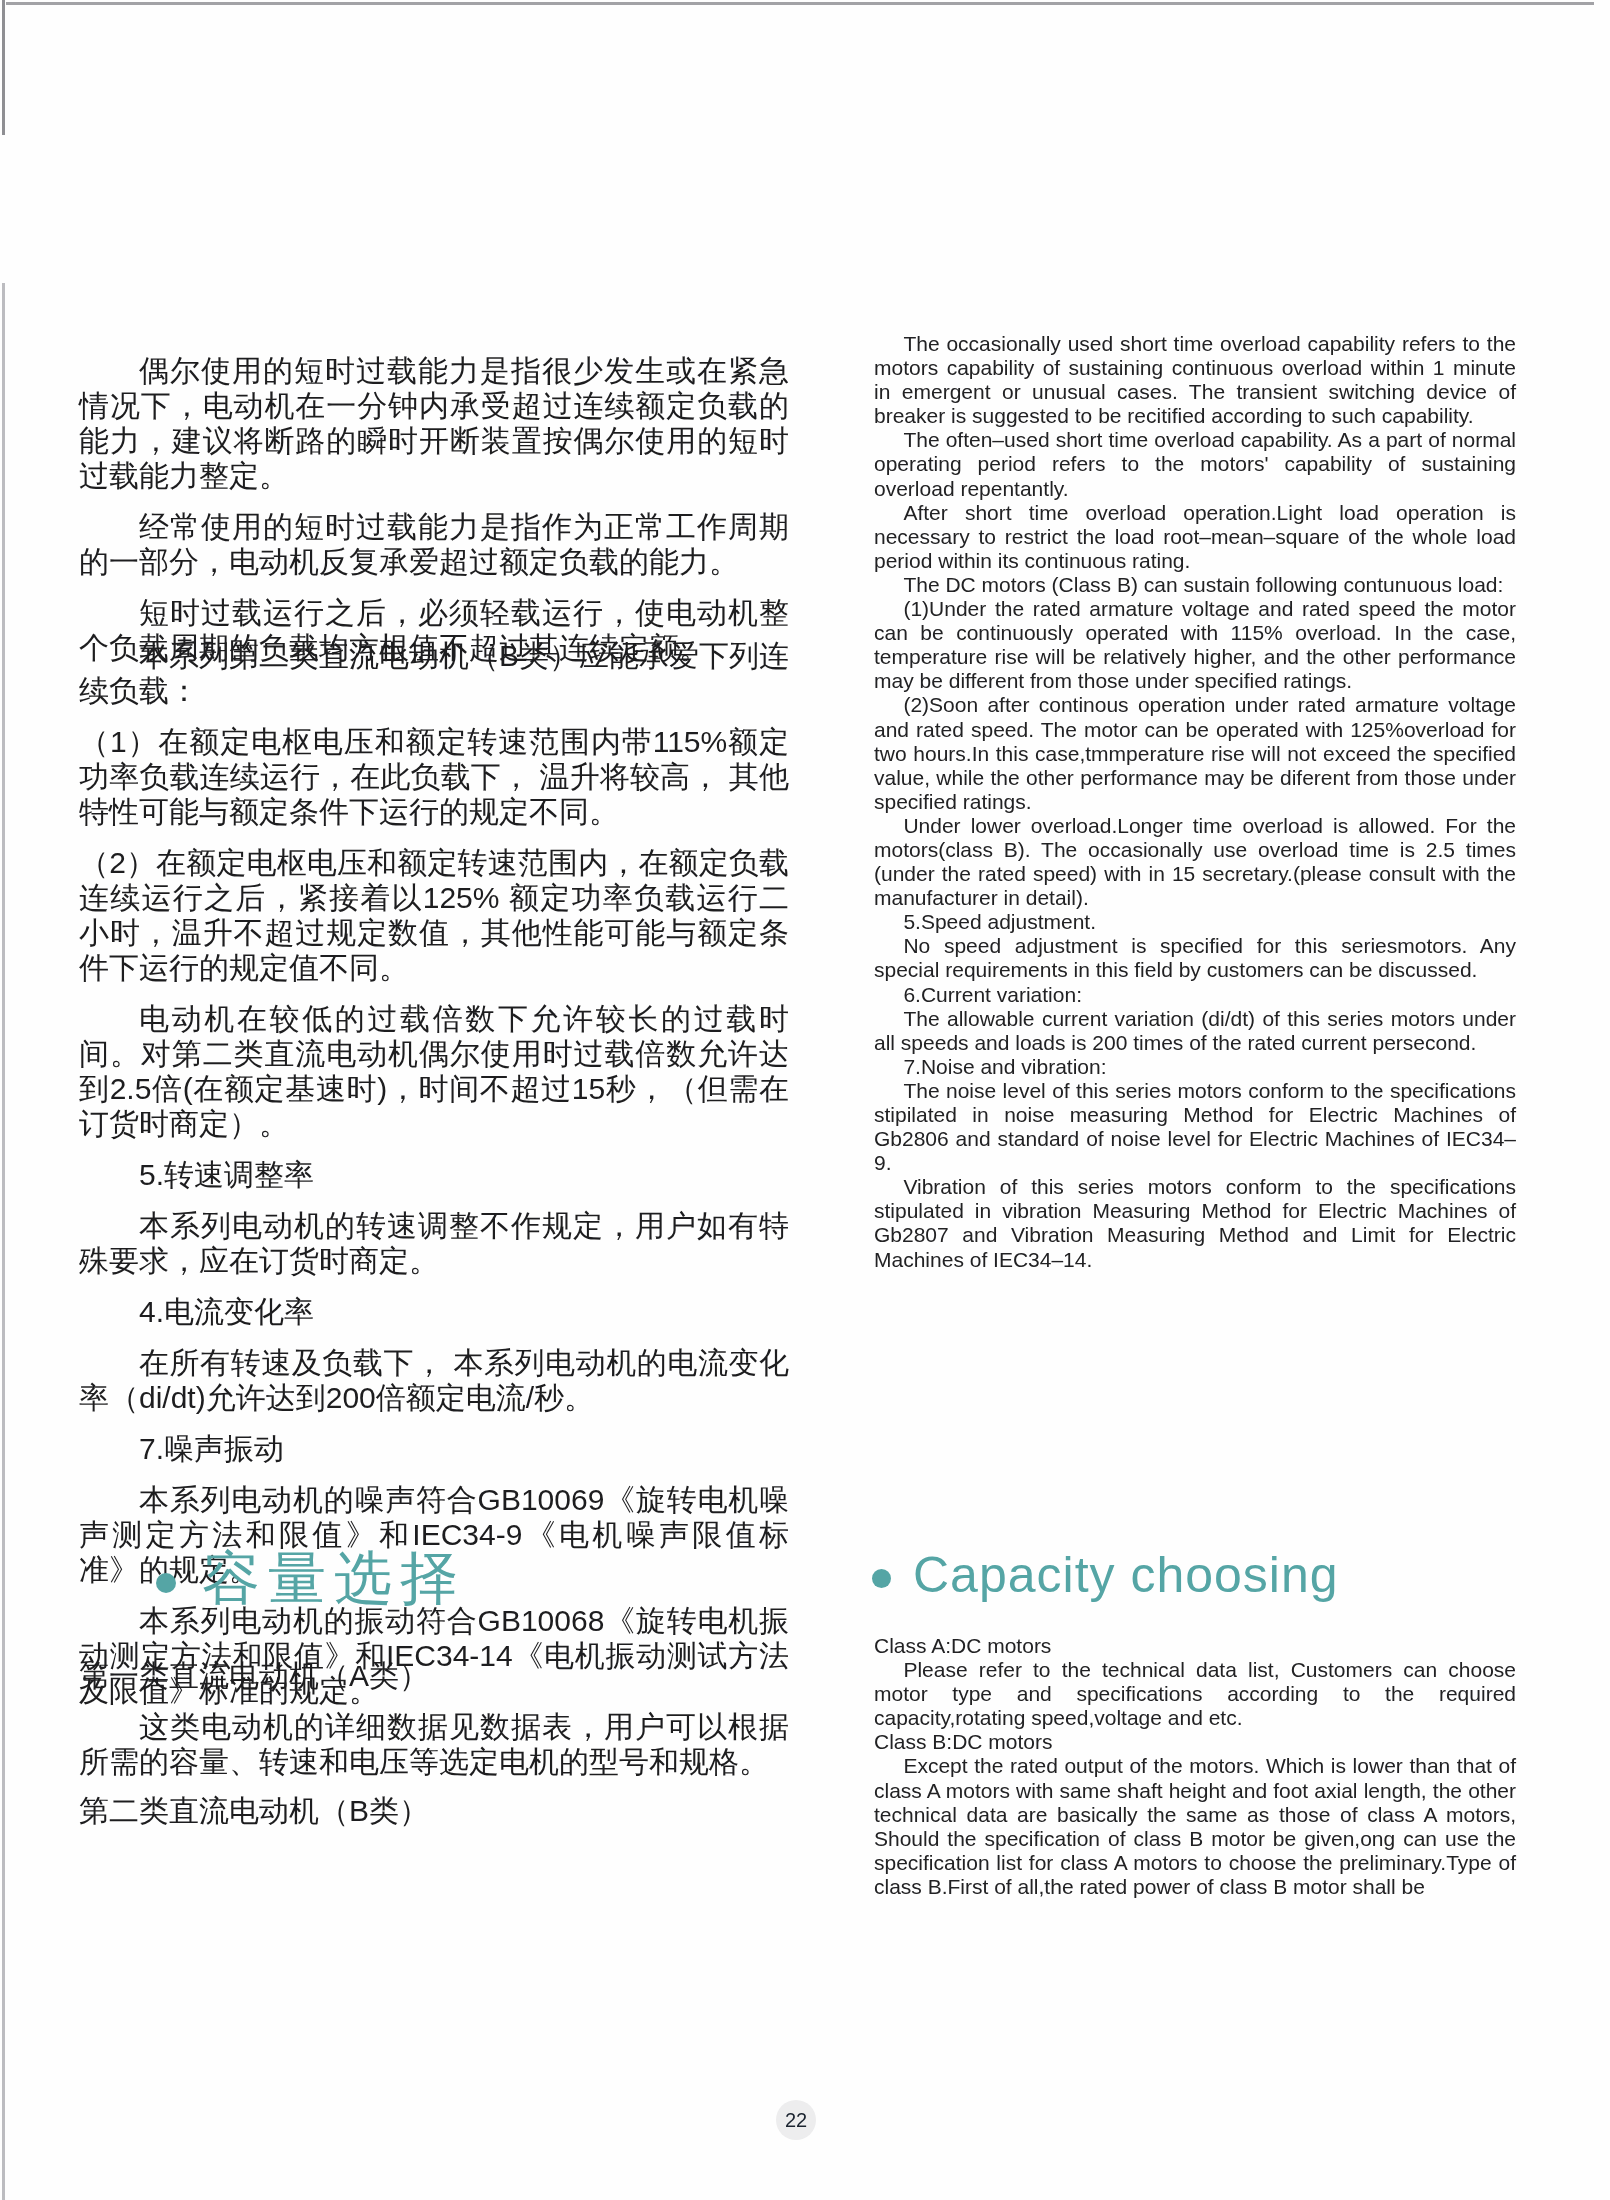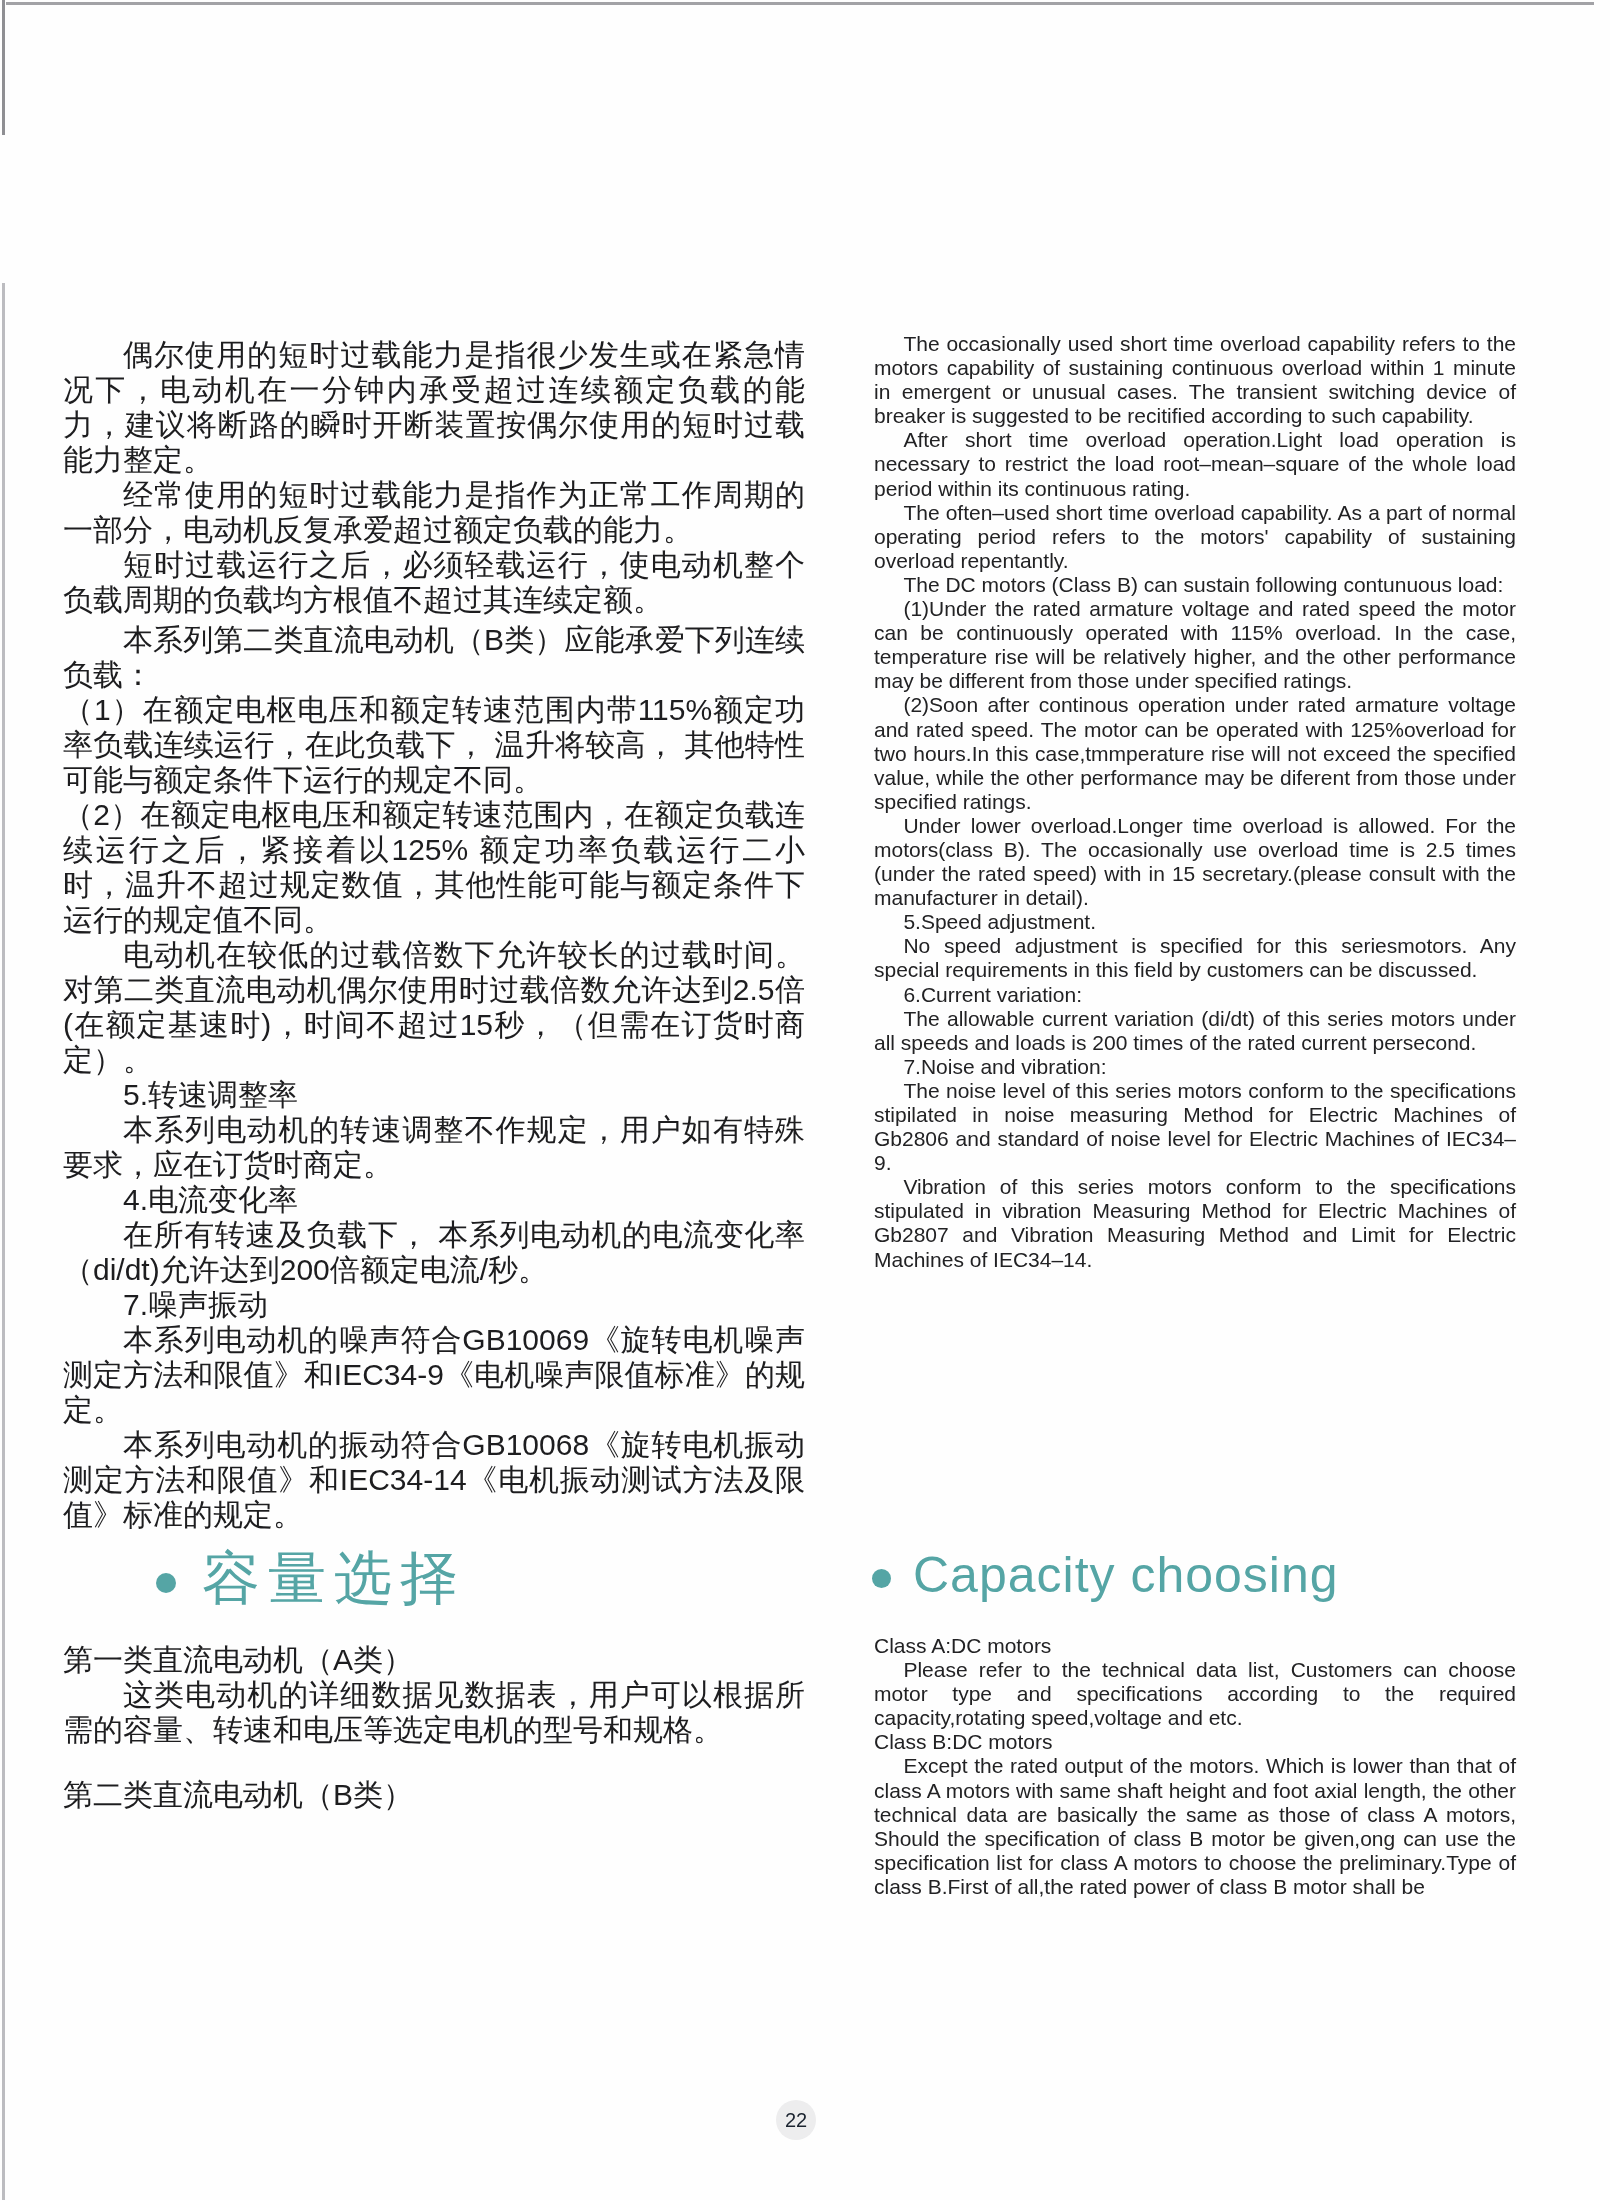--- a/index.html
+++ b/index.html
@@ -8,21 +8,21 @@
     background:#fefefe;overflow:hidden;
     font-family:"Liberation Sans","DejaVu Sans",sans-serif;
     color:#1d1d1f;
   }
   
   .scan-top{position:absolute;top:2px;left:6px;width:1588px;height:3px;background:#a2a2a6;}
   .scan-left-a{position:absolute;top:0;left:2px;width:3px;height:135px;background:#8f8f93;}
   .scan-left-b{position:absolute;top:283px;left:2px;width:3px;height:1917px;background:#bcbcc0;}
   
   .zh{position:absolute;left:63px;width:742px;font-size:30px;line-height:35px;text-align:justify;}
-  .zh p{margin:0;}
+  .zh p{margin:16px;}
   .zh .ind{text-indent:2em;}
   
   .en{position:absolute;left:874px;width:642px;font-size:21px;line-height:24.1px;text-align:justify;color:#222224;}
   .en p{margin:0;}
   .en .ind{text-indent:1.4em;}
   
   .sec-header{position:absolute;display:flex;align-items:center;color:#55a5a5;}
   .sec-header .bullet{border-radius:50%;background:#55a5a5;flex:0 0 auto;}
   .zh-header{left:156px;top:1540px;}
   .zh-header .bullet{width:20px;height:20px;margin-right:26px;margin-top:8px;}
@@ -82,22 +82,22 @@
     <p>第一类直流电动机（A类）</p>
     <p class="ind">这类电动机的详细数据见数据表，用户可以根据所需的容量、转速和电压等选定电机的型号和规格。</p>
   </div>
 
   <div class="zh" id="zh-classb">
     <p>第二类直流电动机（B类）</p>
   </div>
 
   <div class="en" id="en-ratings">
     <p class="ind">The occasionally used short time overload capability refers to the motors capability of sustaining continuous overload within 1 minute in emergent or unusual cases. The transient switching device of breaker is suggested to be recitified according to such capability.</p>
+    <p class="ind">The often–used short time overload capability. As a part of normal operating period refers to the motors' capability of sustaining overload repentantly.</p>
     <p class="ind">After short time overload operation.Light load operation is necessary to restrict the load root–mean–square of the whole load period within its continuous rating.</p>
-    <p class="ind">The often–used short time overload capability. As a part of normal operating period refers to the motors' capability of sustaining overload repentantly.</p>
     <p class="ind">The DC motors (Class B) can sustain following contunuous load:</p>
     <p class="ind">(1)Under the rated armature voltage and rated speed the motor can be continuously operated with 115% overload. In the case, temperature rise will be relatively higher, and the other performance may be different from those under specified ratings.</p>
     <p class="ind">(2)Soon after continous operation under rated armature voltage and rated speed. The motor can be operated with 125%overload for two hours.In this case,tmmperature rise will not exceed the specified value, while the other performance may be diferent from those under specified ratings.</p>
     <p class="ind">Under lower overload.Longer time overload is allowed. For the motors(class B). The occasionally use overload time is 2.5 times (under the rated speed) with in 15 secretary.(please consult with the manufacturer in detail).</p>
     <p class="ind">5.Speed adjustment.</p>
     <p class="ind">No speed adjustment is specified for this seriesmotors. Any special requirements in this field by customers can be discussed.</p>
     <p class="ind">6.Current variation:</p>
     <p class="ind">The allowable current variation (di/dt) of this series motors under all speeds and loads is 200 times of the rated current persecond.</p>
     <p class="ind">7.Noise and vibration:</p>
     <p class="ind">The noise level of this series motors conform to the specifications stipilated in noise measuring Method for Electric Machines of Gb2806 and standard of noise level for Electric Machines of IEC34–9.</p>

